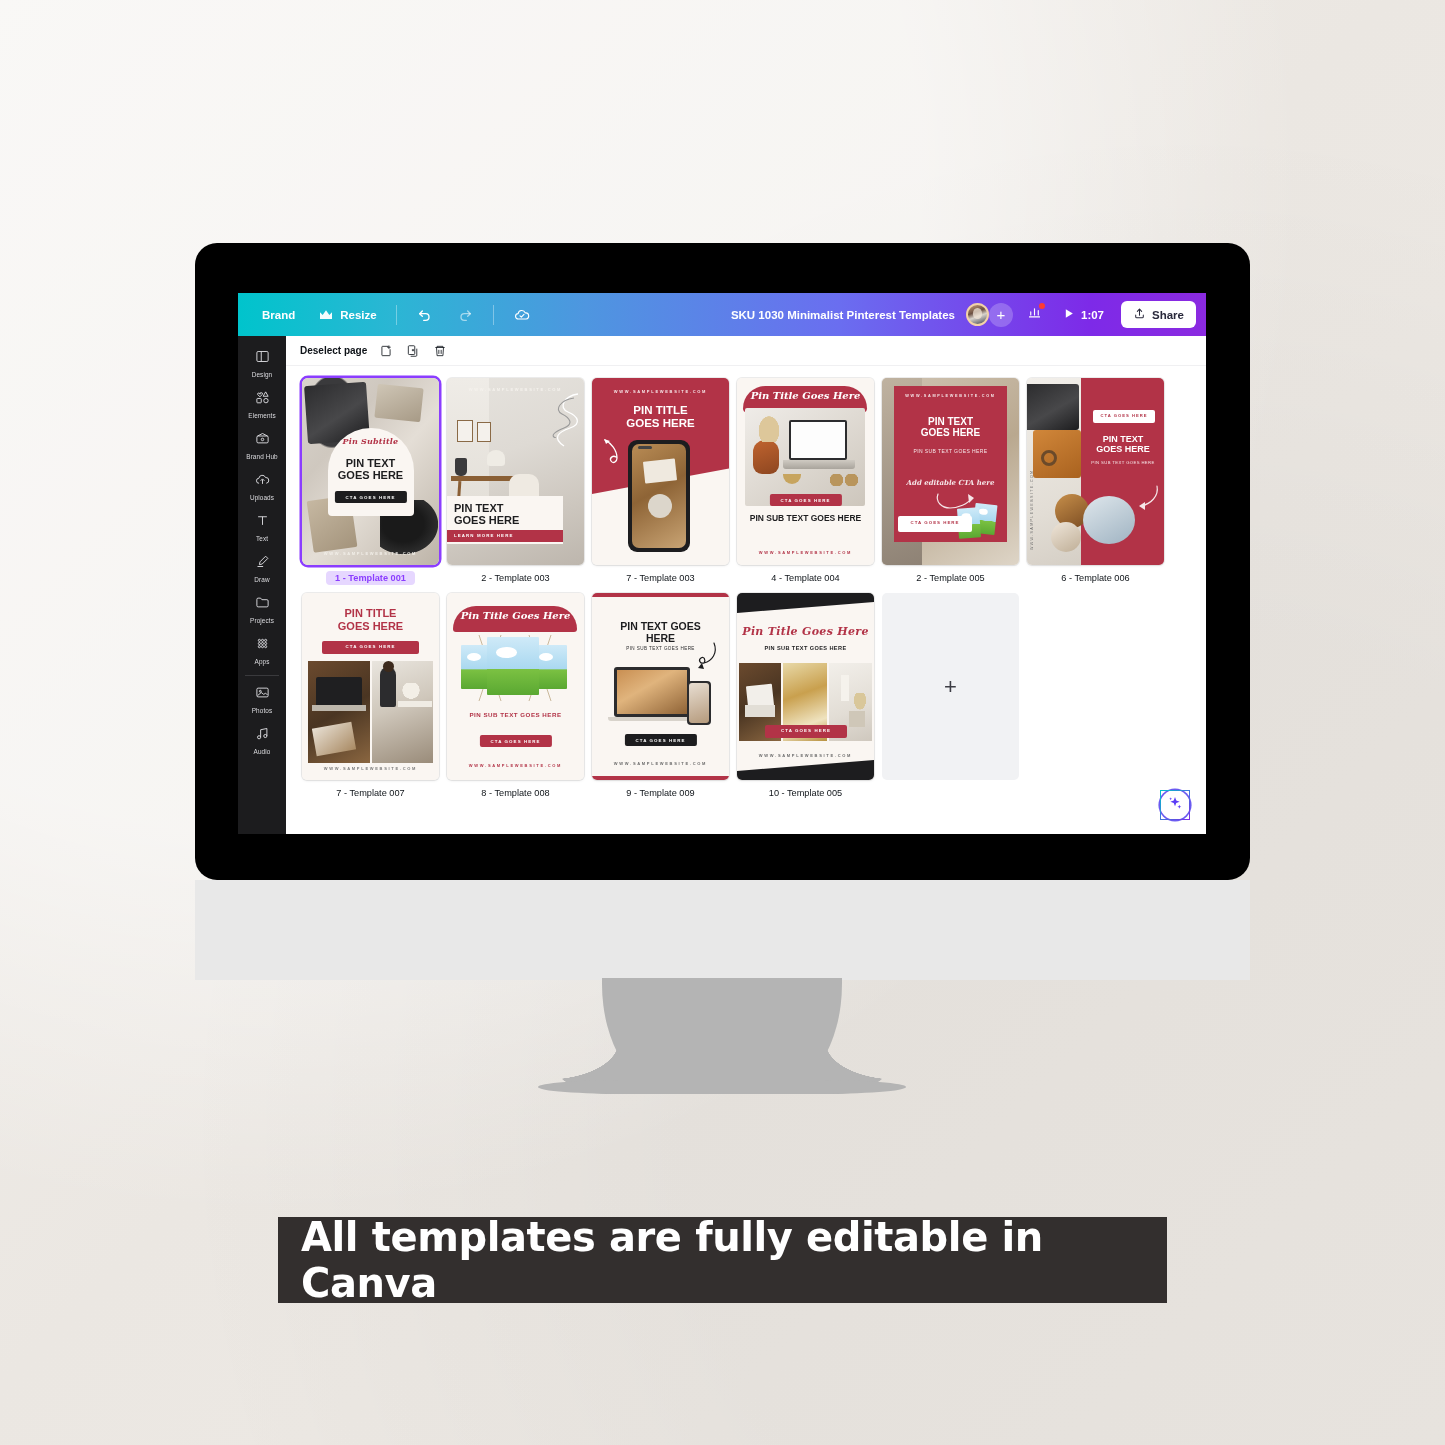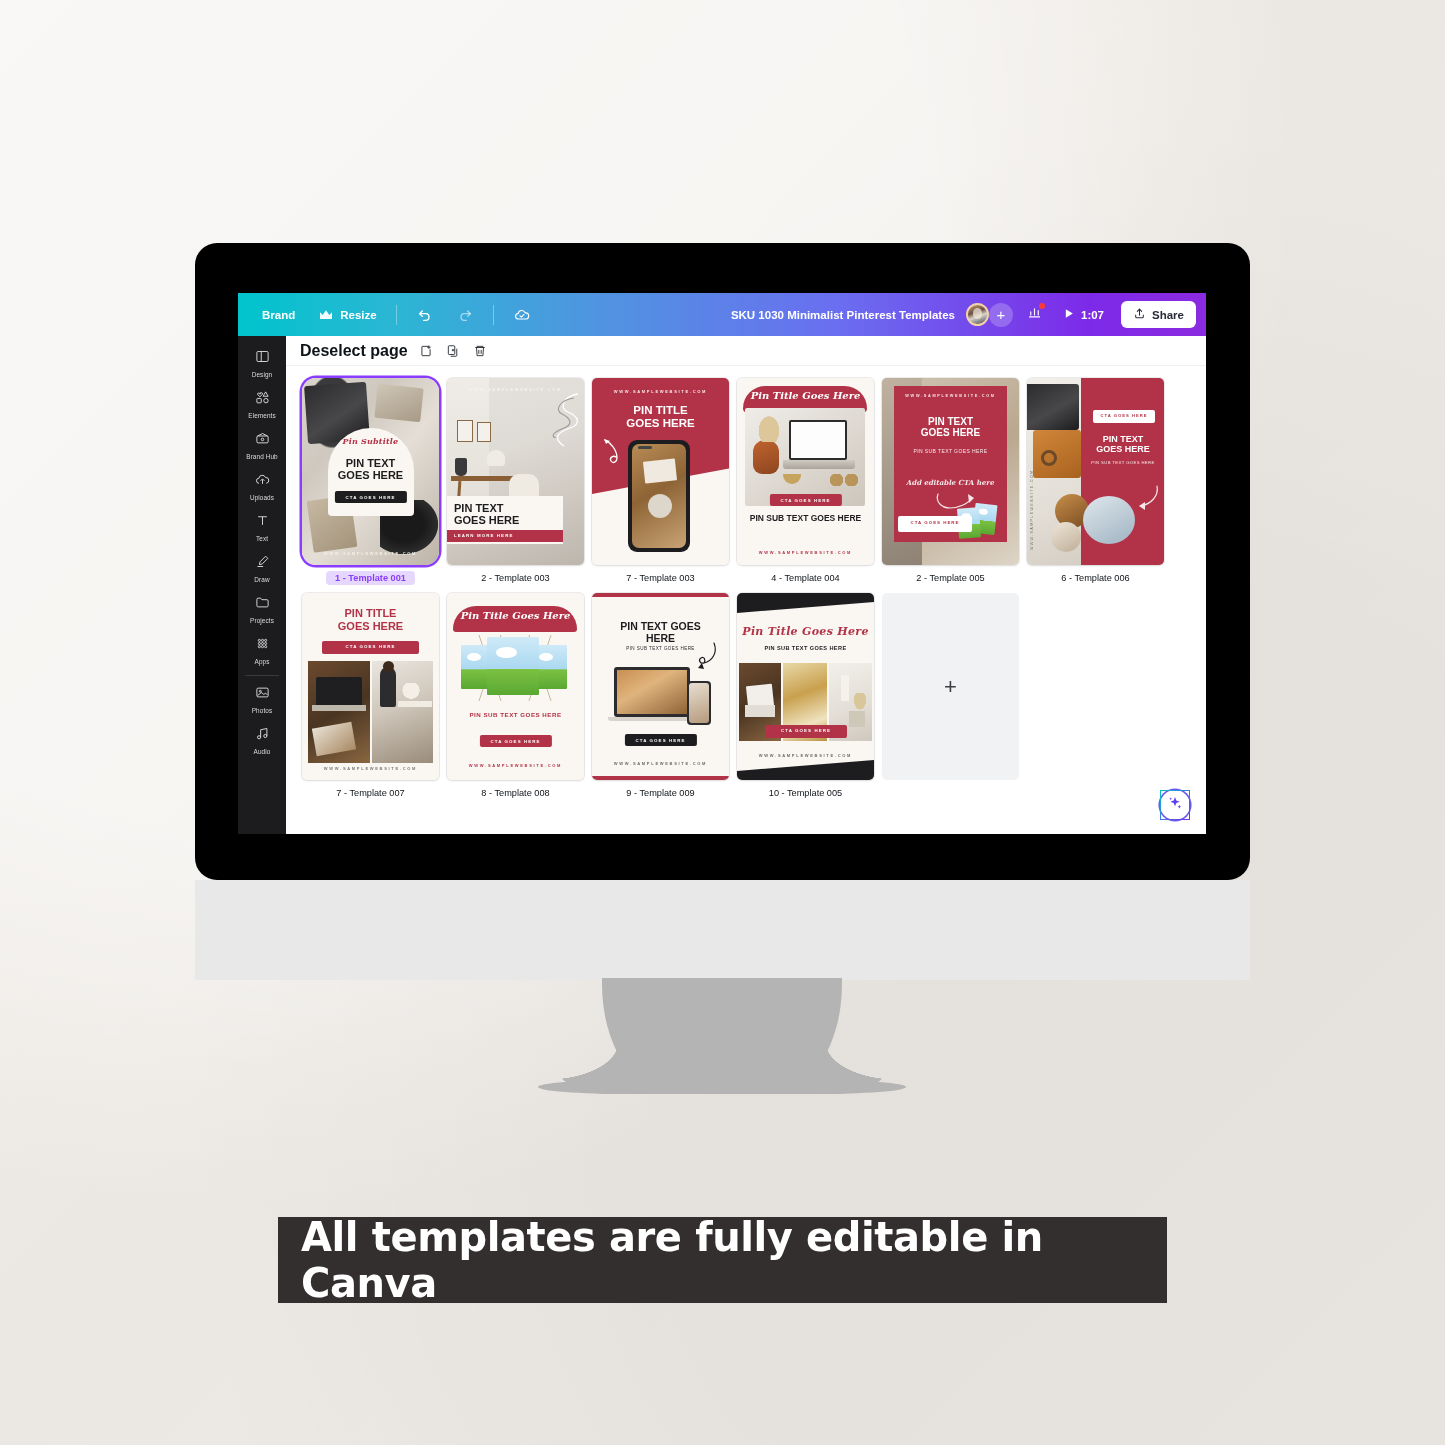--- a/index.html
+++ b/index.html
@@ -116,36 +116,36 @@
   .side-item svg{ width:15px; height:15px; stroke:#dcdce0; fill:none; stroke-width:1.5; }
   .side-label{ font-size:6.4px; color:#dcdce0; letter-spacing:.1px; }
   .side-div{ width:34px; height:1px; background:#3a3a3d; margin:5px 0 2px; }
 
   
   .main{ flex:1; background:#fff; display:flex; flex-direction:column; min-width:0; position:relative; }
   .toolbar{
     height:30px; flex:0 0 30px; display:flex; align-items:center; gap:10px;
     padding:0 14px; border-bottom:1px solid #f0f0f2;
   }
-  .toolbar-label{ font-size:16px; font-weight:700; color:#0e1318; }
+  .toolbar-label{ font-size:10px; font-weight:700; color:#0e1318; }
   .tool-ic{ width:17px; height:17px; display:flex; align-items:center; justify-content:center; cursor:pointer; }
   .tool-ic svg{ width:14px; height:14px; stroke:#0e1318; fill:none; stroke-width:1.4; }
 
   .grid-wrap{ flex:1; overflow:hidden; padding:12px 0 0 0; }
   .grid{
     display:grid; grid-template-columns:repeat(6,137px); gap:8px 8px;
     padding:0 16px;
   }
   .cell{ display:flex; flex-direction:column; align-items:center; }
   .thumb{
     width:137px; height:187px; border-radius:5px; overflow:hidden; position:relative;
     background:#faf7f4; box-shadow:0 0 0 1px rgba(0,0,0,.07), 0 1px 3px rgba(0,0,0,.08);
     cursor:pointer;
   }
-  .cell.selected .thumb{ box-shadow:0 0 0 2.5px #8b3dff; border-radius:14px;padding-left:42px; }
+  .cell.selected .thumb{ box-shadow:0 0 0 2.5px #8b3dff; border-radius:6px;padding-left:42px; }
   .pg-label{
     font-size:9.2px; color:#0e1318; margin-top:6px; padding:2px 9px; border-radius:4px;
     white-space:nowrap;
   }
   .cell.selected .pg-label{ background:#e6d7ff; color:#8b3dff; font-weight:600; }
 
   .add-cell .thumb{
     background:#f1f2f4; box-shadow:none; display:flex; align-items:center; justify-content:center;
   }
   .add-plus{ font-size:22px; color:#3d3d44; font-weight:300; line-height:1; }

